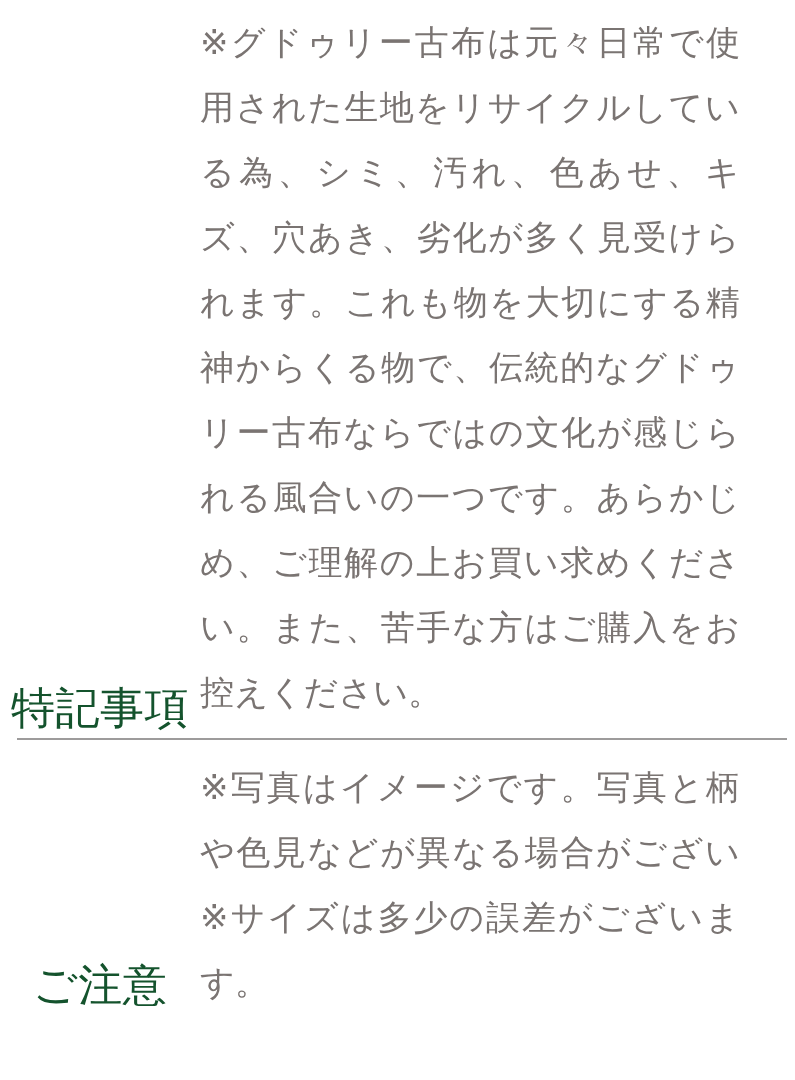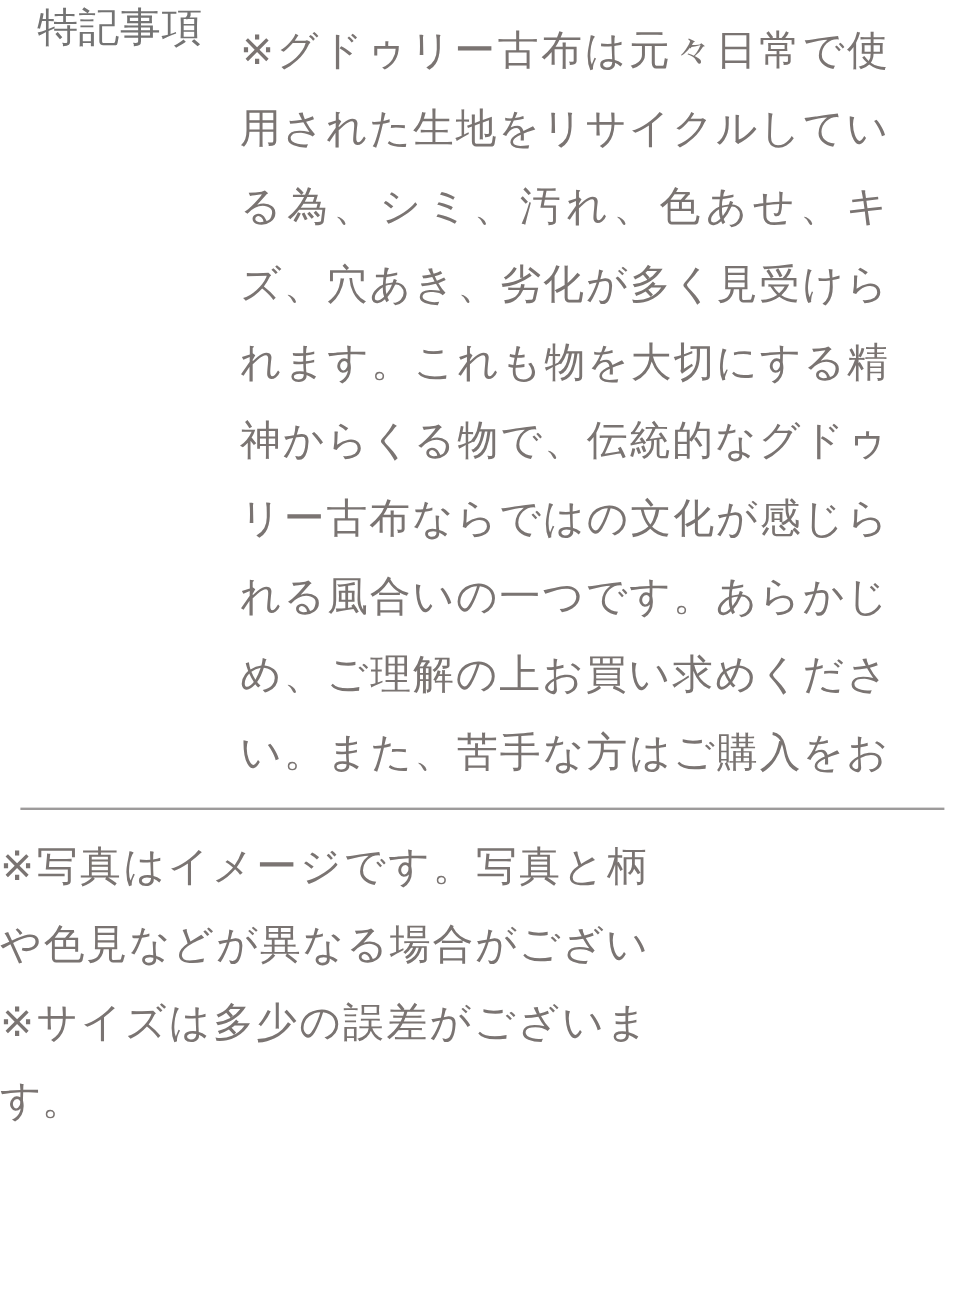--- a/index.html
+++ b/index.html
@@ -19,25 +19,25 @@
     width: 795px;
   }
   .row {
     display: flex;
     align-items: stretch;
   }
   .label-cell {
     flex: 0 0 200px;
     width: 200px;
     display: flex;
-    align-items: flex-start;
+    align-items: flex-end;
     justify-content: center;
-    font-size: 34px;
+    font-size: 44px;
     letter-spacing: 0.5px;
-    color: #737373;
+    color: #14532d;
   }
   .content-cell {
     flex: 0 0 540px;
     width: 540px;
     font-size: 34px;
     line-height: 65px;
     color: #7a7472;
   }
   .row-special .content-cell {
     padding-top: 10px;
@@ -241,26 +241,30 @@
           <span>手</span>
           <span>な</span>
           <span>方</span>
           <span>は</span>
           <span>ご</span>
           <span>購</span>
           <span>入</span>
           <span>を</span>
           <span>お</span>
         </div>
+      <div class="line short">控えください。</div>
     </div>
   </div>
 
   <div class="divider"></div>
 
   <div class="row row-caution">
+    <div class="label-cell">
+      <span>ご注意</span>
+    </div>
     <div class="content-cell">
       <div class="line full">
           <span>※</span>
           <span>写</span>
           <span>真</span>
           <span>は</span>
           <span>イ</span>
           <span>メ</span>
           <span>ー</span>
           <span>ジ</span>

